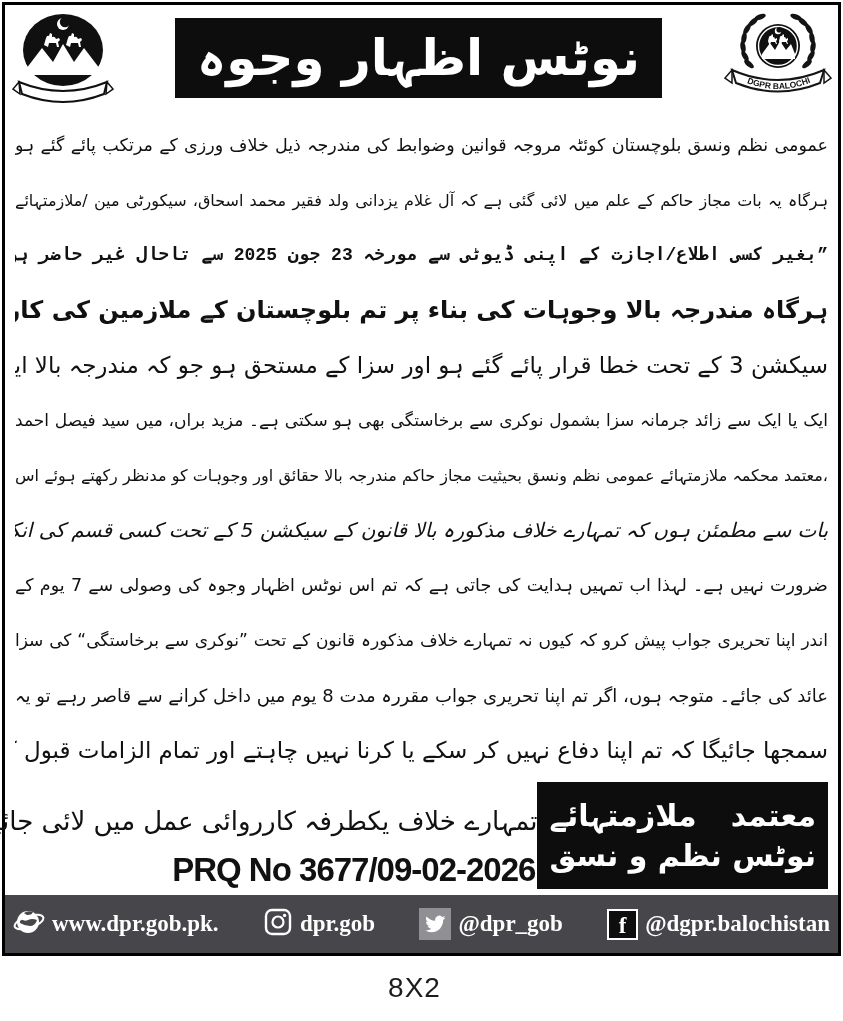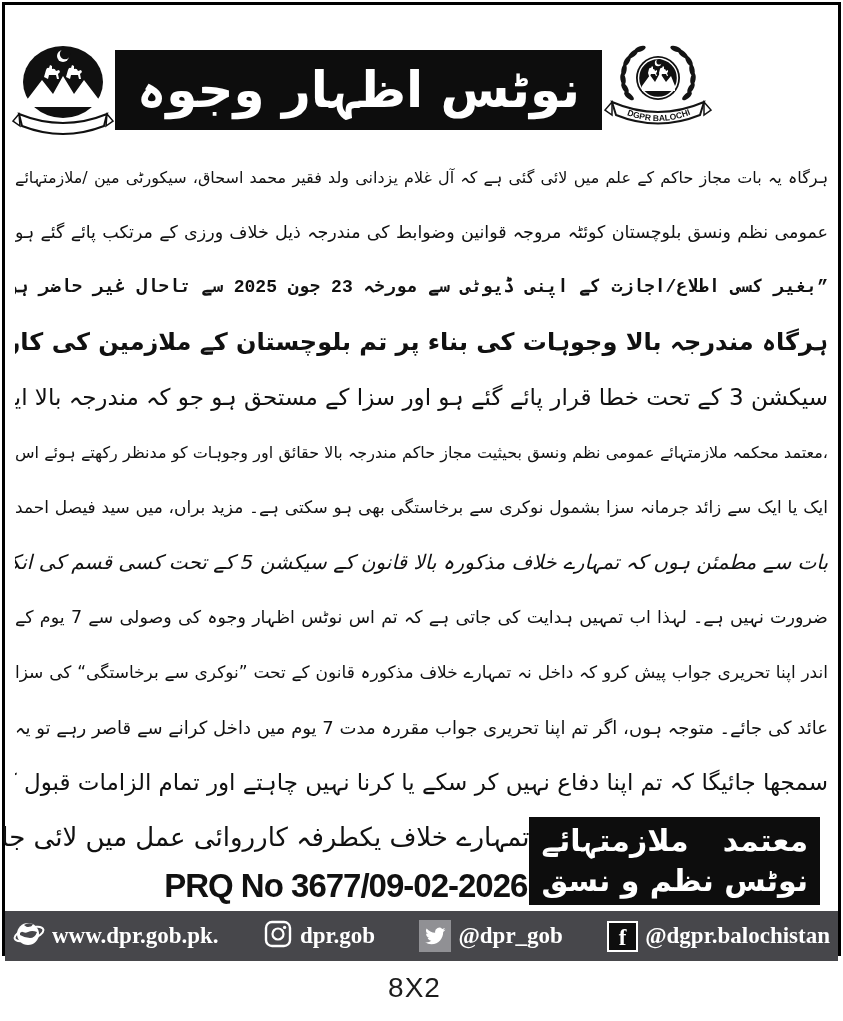--- a/index.html
+++ b/index.html
@@ -1,35 +1,35 @@
 <!DOCTYPE html>
 <html lang="ur"><head>
 <meta charset="utf-8">
 <style>
   html,body{margin:0;padding:0;background:#ffffff;}
   body{width:843px;height:1021px;position:relative;font-family:"DejaVu Sans",sans-serif;color:#111;}
   .frame{position:absolute;left:2px;top:2px;width:833px;height:948px;border:3px solid #000;background:#fff;
          display:flex;flex-direction:column;}
   
-  .header{display:flex;align-items:flex-start;padding:7px 12px 0 6px;height:100px;margin-top:32px;}
+  .header{display:flex;align-items:flex-start;justify-content:space-between;padding:7px 4px 0 6px;height:100px;}
   .emblem{flex:0 0 auto;}
   .titlebar{background:#0d0d0d;color:#fff;height:80px;width:487px;margin-top:6px;
             display:flex;align-items:center;justify-content:center;}
   .title-text{font-weight:800;font-size:50px;direction:rtl;white-space:nowrap;letter-spacing:1px;
               font-family:"DejaVu Sans",sans-serif;}
   
   .bodytext{direction:rtl;padding:6px 10px 0 10px;}
   .u-line{font-size:26px;line-height:55px;text-align:justify;text-align-last:justify;
           white-space:nowrap;overflow:hidden;}
   .u-line.quote-line{font-weight:700;font-size:28px;font-family:Liberation Mono, monospace;}
   .u-line.lastline{text-align-last:right;}
   
   .sigrow{display:flex;direction:rtl;padding:0 10px;align-items:flex-end;}
   .sig-right-col{flex:1 1 auto;display:flex;flex-direction:column;justify-content:flex-start;}
-  .sigbox{background:#0d0d0d;color:#fff;width:408px;height:88px;margin:4px 8px 6px 0;
+  .sigbox{background:#0d0d0d;color:#fff;width:408px;height:107px;margin:4px 0 6px 0;
           padding:4px 12px;box-sizing:border-box;display:flex;flex-direction:column;justify-content:center;}
   .sig-line{font-size:30px;font-weight:800;line-height:40px;text-align:justify;text-align-last:justify;
             white-space:nowrap;overflow:hidden;direction:rtl;}
   .prq{direction:ltr;text-align:right;font-family:"Liberation Sans",sans-serif;font-weight:bold;
        font-size:33px;letter-spacing:-1px;padding:2px 2px 6px 0;white-space:nowrap;}
   
   .footerbar{margin-top:auto;background:#47474b;height:45px;display:flex;align-items:center;
              justify-content:space-between;padding:8px 8px;direction:ltr;}
   .fgroup{display:flex;align-items:center;gap:7px;}
   .ftext{color:#fff;font-family:"Liberation Serif",serif;font-weight:bold;font-size:23px;white-space:nowrap;}
@@ -99,31 +99,31 @@
         <path d="M10 58l-7 8 7 5z" fill="#fff" stroke="#141414" stroke-width="1.5"></path>
         <path d="M102 58l7 8-7 5z" fill="#fff" stroke="#141414" stroke-width="1.5"></path>
         <text font-size="8.5" fill="#111" font-family="Liberation Sans, sans-serif" font-weight="bold">
           <textPath href="#rib" startOffset="4%">DGPR BALOCHISTAN</textPath>
         </text>
       </svg>
     </div>
   </div>
 
   <div class="bodytext">
+    <div class="u-line fitline" style="font-size: 17.5px;">عمومی نظم ونسق بلوچستان کوئٹہ مروجہ قوانین وضوابط کی مندرجہ ذیل خلاف ورزی کے مرتکب پائے گئے ہو</div>
     <div class="u-line fitline" style="font-size: 16px;">ہرگاہ یہ بات مجاز حاکم کے علم میں لائی گئی ہے کہ آل غلام یزدانی ولد فقیر محمد اسحاق، سیکورٹی مین /ملازمتہائے</div>
-    <div class="u-line fitline" style="font-size: 17.5px;">عمومی نظم ونسق بلوچستان کوئٹہ مروجہ قوانین وضوابط کی مندرجہ ذیل خلاف ورزی کے مرتکب پائے گئے ہو</div>
     <div class="u-line quote-line fitline" style="font-size: 18px;">”بغیر کسی اطلاع/اجازت کے اپنی ڈیوٹی سے مورخہ 23 جون 2025 سے تاحال غیر حاضر ہو“</div>
     <div class="u-line fitline" style="font-size: 24px; font-weight: bold;">ہرگاہ مندرجہ بالا وجوہات کی بناء پر تم بلوچستان کے ملازمین کی کارکردگی اور ڈسپلن ایکٹ 2011ء کے</div>
     <div class="u-line fitline" style="font-size: 23px;">سیکشن 3 کے تحت خطا قرار پائے گئے ہو اور سزا کے مستحق ہو جو کہ مندرجہ بالا ایکٹ کے سیکشن 4 کے تحت</div>
+    <div class="u-line fitline" style="font-size: 17px;">ایک یا ایک سے زائد جرمانہ سزا بشمول نوکری سے برخاستگی بھی ہو سکتی ہے۔ مزید براں، میں سید فیصل احمد</div>
     <div class="u-line fitline" style="font-size: 16px;">،معتمد محکمہ ملازمتہائے عمومی نظم ونسق بحیثیت مجاز حاکم مندرجہ بالا حقائق اور وجوہات کو مدنظر رکھتے ہوئے اس</div>
-    <div class="u-line fitline" style="font-size: 17px;">ایک یا ایک سے زائد جرمانہ سزا بشمول نوکری سے برخاستگی بھی ہو سکتی ہے۔ مزید براں، میں سید فیصل احمد</div>
     <div class="u-line fitline" style="font-size: 20px; font-style: italic;">بات سے مطمئن ہوں کہ تمہارے خلاف مذکورہ بالا قانون کے سیکشن 5 کے تحت کسی قسم کی انکوائری کی</div>
     <div class="u-line fitline" style="font-size: 17.5px;">ضرورت نہیں ہے۔ لہذا اب تمہیں ہدایت کی جاتی ہے کہ تم اس نوٹس اظہار وجوہ کی وصولی سے 7 یوم کے</div>
-    <div class="u-line fitline" style="font-size: 17px;">اندر اپنا تحریری جواب پیش کرو کہ داخل نہ تمہارے خلاف مذکورہ قانون کے تحت ”نوکری سے برخاستگی“ کی سزا</div>
-    <div class="u-line fitline" style="font-size: 18px;">عائد کی جائے۔ متوجہ ہوں، اگر تم اپنا تحریری جواب مقررہ مدت 7 یوم میں داخل کرانے سے قاصر رہے تو یہ</div>
+    <div class="u-line fitline" style="font-size: 17px;">اندر اپنا تحریری جواب پیش کرو کہ کیوں نہ تمہارے خلاف مذکورہ قانون کے تحت ”نوکری سے برخاستگی“ کی سزا</div>
+    <div class="u-line fitline" style="font-size: 18px;">عائد کی جائے۔ متوجہ ہوں، اگر تم اپنا تحریری جواب مقررہ مدت 8 یوم میں داخل کرانے سے قاصر رہے تو یہ</div>
     <div class="u-line fitline" style="font-size: 23px;">سمجھا جائیگا کہ تم اپنا دفاع نہیں کر سکے یا کرنا نہیں چاہتے اور تمام الزامات قبول کرتے ہو اس صورت میں</div>
   </div>
 
   <div class="sigrow">
     <div class="sigbox">
       <div class="sig-line fitline" style="">معتمد ملازمتہائے</div>
       <div class="sig-line fitline" style="">نوٹس نظم و نسق</div>
     </div>
     <div class="sig-right-col">
       <div class="u-line lastline fitline" style="">تمہارے خلاف یکطرفہ کارروائی عمل میں لائی جائیگی ۔</div>

